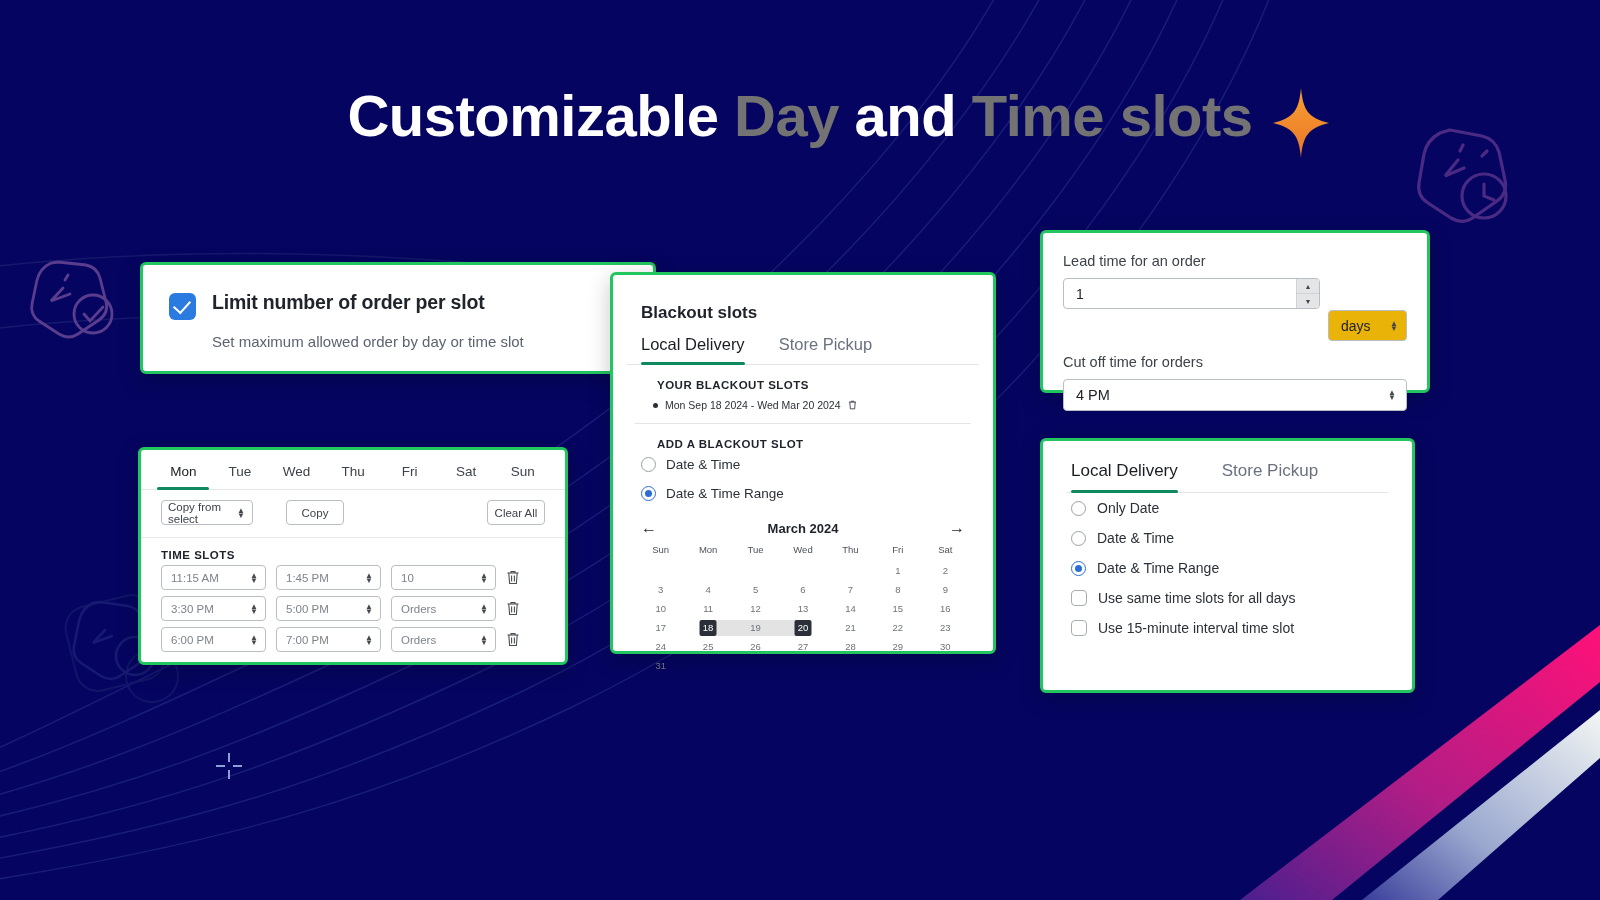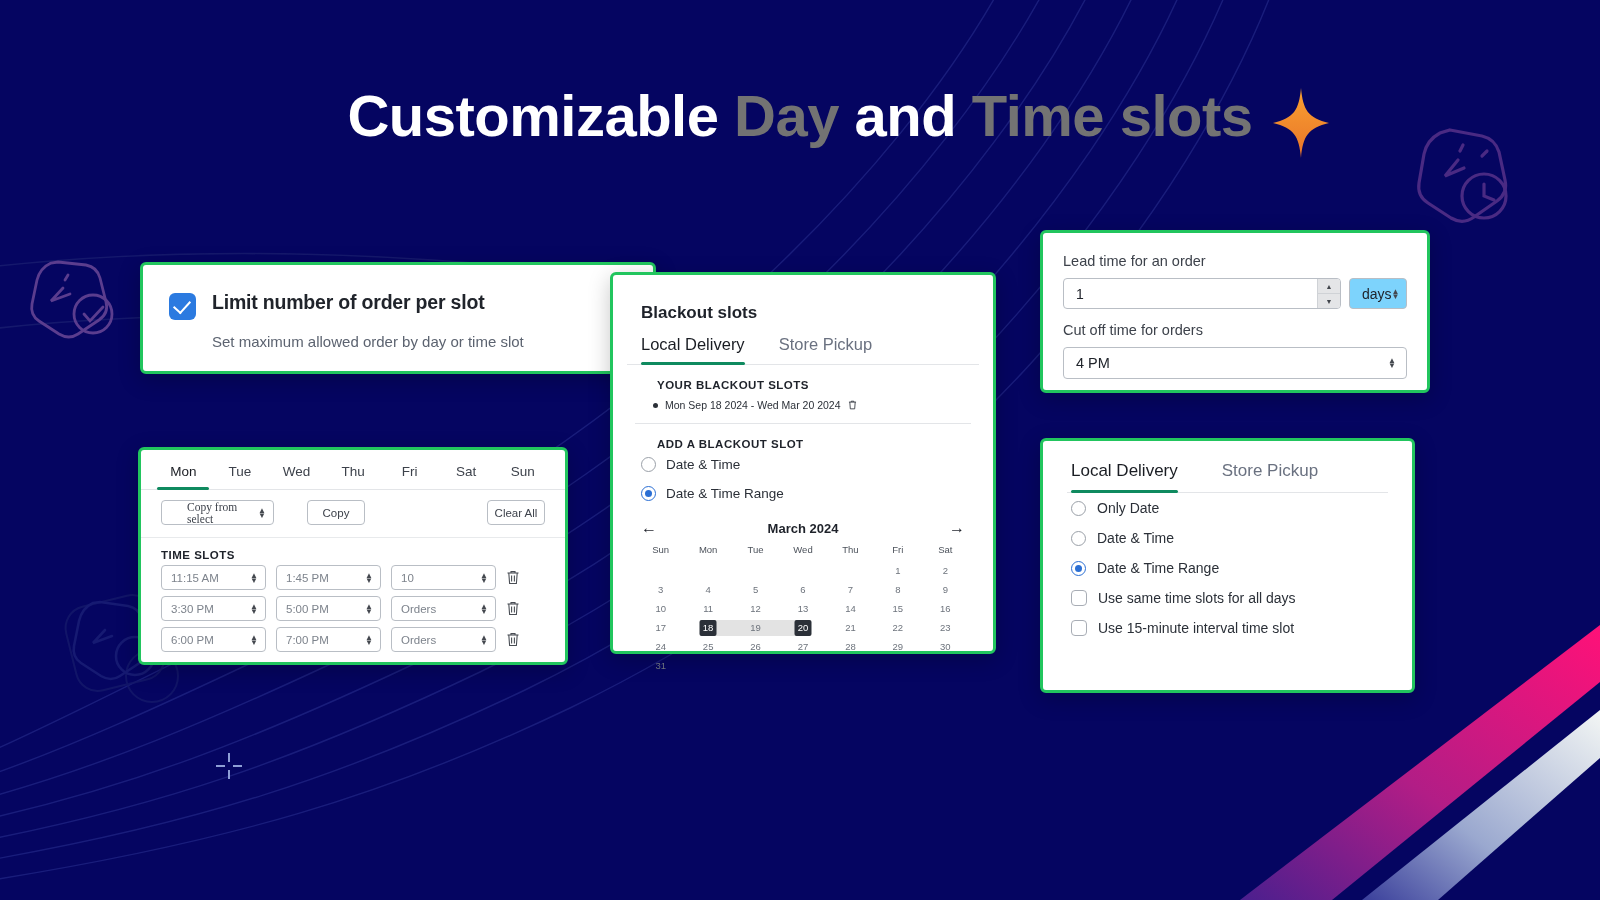--- a/index.html
+++ b/index.html
@@ -79,21 +79,21 @@
   }
   .copy-row {
     display: flex; align-items: center; padding: 10px 20px 12px;
     border-bottom: 1px solid #e8eaec;
   }
   .ctrl {
     border: 1px solid #b9bec5; border-radius: 4px; background: #fff;
     font-size: 11.5px; color: #3d424b; height: 25px;
     display: flex; align-items: center;
   }
-  .sel-copyfrom { width: 113px; justify-content: space-between; padding: 0 7px 0 25px; font-family: Liberation Serif, serif; }
+  .sel-copyfrom { width: 92px; justify-content: space-between; padding: 0 7px 0 6px; }
   .btn-copy { width: 58px; justify-content: center; margin-left: 33px; }
   .btn-clear { width: 58px; justify-content: center; margin-left: auto; }
   .spin {
     display: inline-flex; flex-direction: column; line-height: 5px;
     font-size: 8px; color: #44484f;
   }
   .slots-label { font-size: 11.5px; font-weight: 700; letter-spacing: .5px; color: #1e222a; padding: 11px 20px 4px; }
   .slot-row { display: flex; align-items: center; gap: 10px; padding: 0 20px 6px; }
   .slot-field {
     width: 105px; height: 25px; border: 1px solid #b9bec5; border-radius: 4px;
@@ -149,23 +149,23 @@
     display: flex; align-items: center; justify-content: space-between;
     padding-left: 12px; font-size: 14px; color: #20242b; background: #fff; overflow: hidden;
   }
   .stepper-box { display: flex; flex-direction: column; height: 100%; }
   .stepper-btn {
     width: 23px; flex: 1; background: #e4e5e7; display: flex; align-items: center; justify-content: center;
     font-size: 7px; color: #41454c; border-left: 1px solid #cfd2d6;
   }
   .stepper-btn + .stepper-btn { border-top: 1px solid #cfd2d6; }
   .lead-unit {
-    width: 58px; height: 31px; border: 1px solid #b9bec5; border-radius: 4px;
+    width: 79px; height: 31px; border: 1px solid #b9bec5; border-radius: 4px;
     display: flex; align-items: center; justify-content: space-between;
-    padding: 0 8px 0 12px; font-size: 14px; color: #20242b; background: #7dd3fc;
+    padding: 0 8px 0 12px; font-size: 14px; color: #20242b; background: #eab308; margin-top: 32px;
   }
   .cutoff-sel {
     height: 32px; margin-top: 9px; border: 1px solid #b9bec5; border-radius: 4px;
     display: flex; align-items: center; justify-content: space-between;
     padding: 0 10px 0 12px; font-size: 14.5px; color: #20242b; background: #fff;
   }
 
   
   #card-type { left: 1040px; top: 438px; width: 375px; height: 255px; }
   .tabs3 { display: flex; gap: 44px; padding: 20px 28px 0; }

